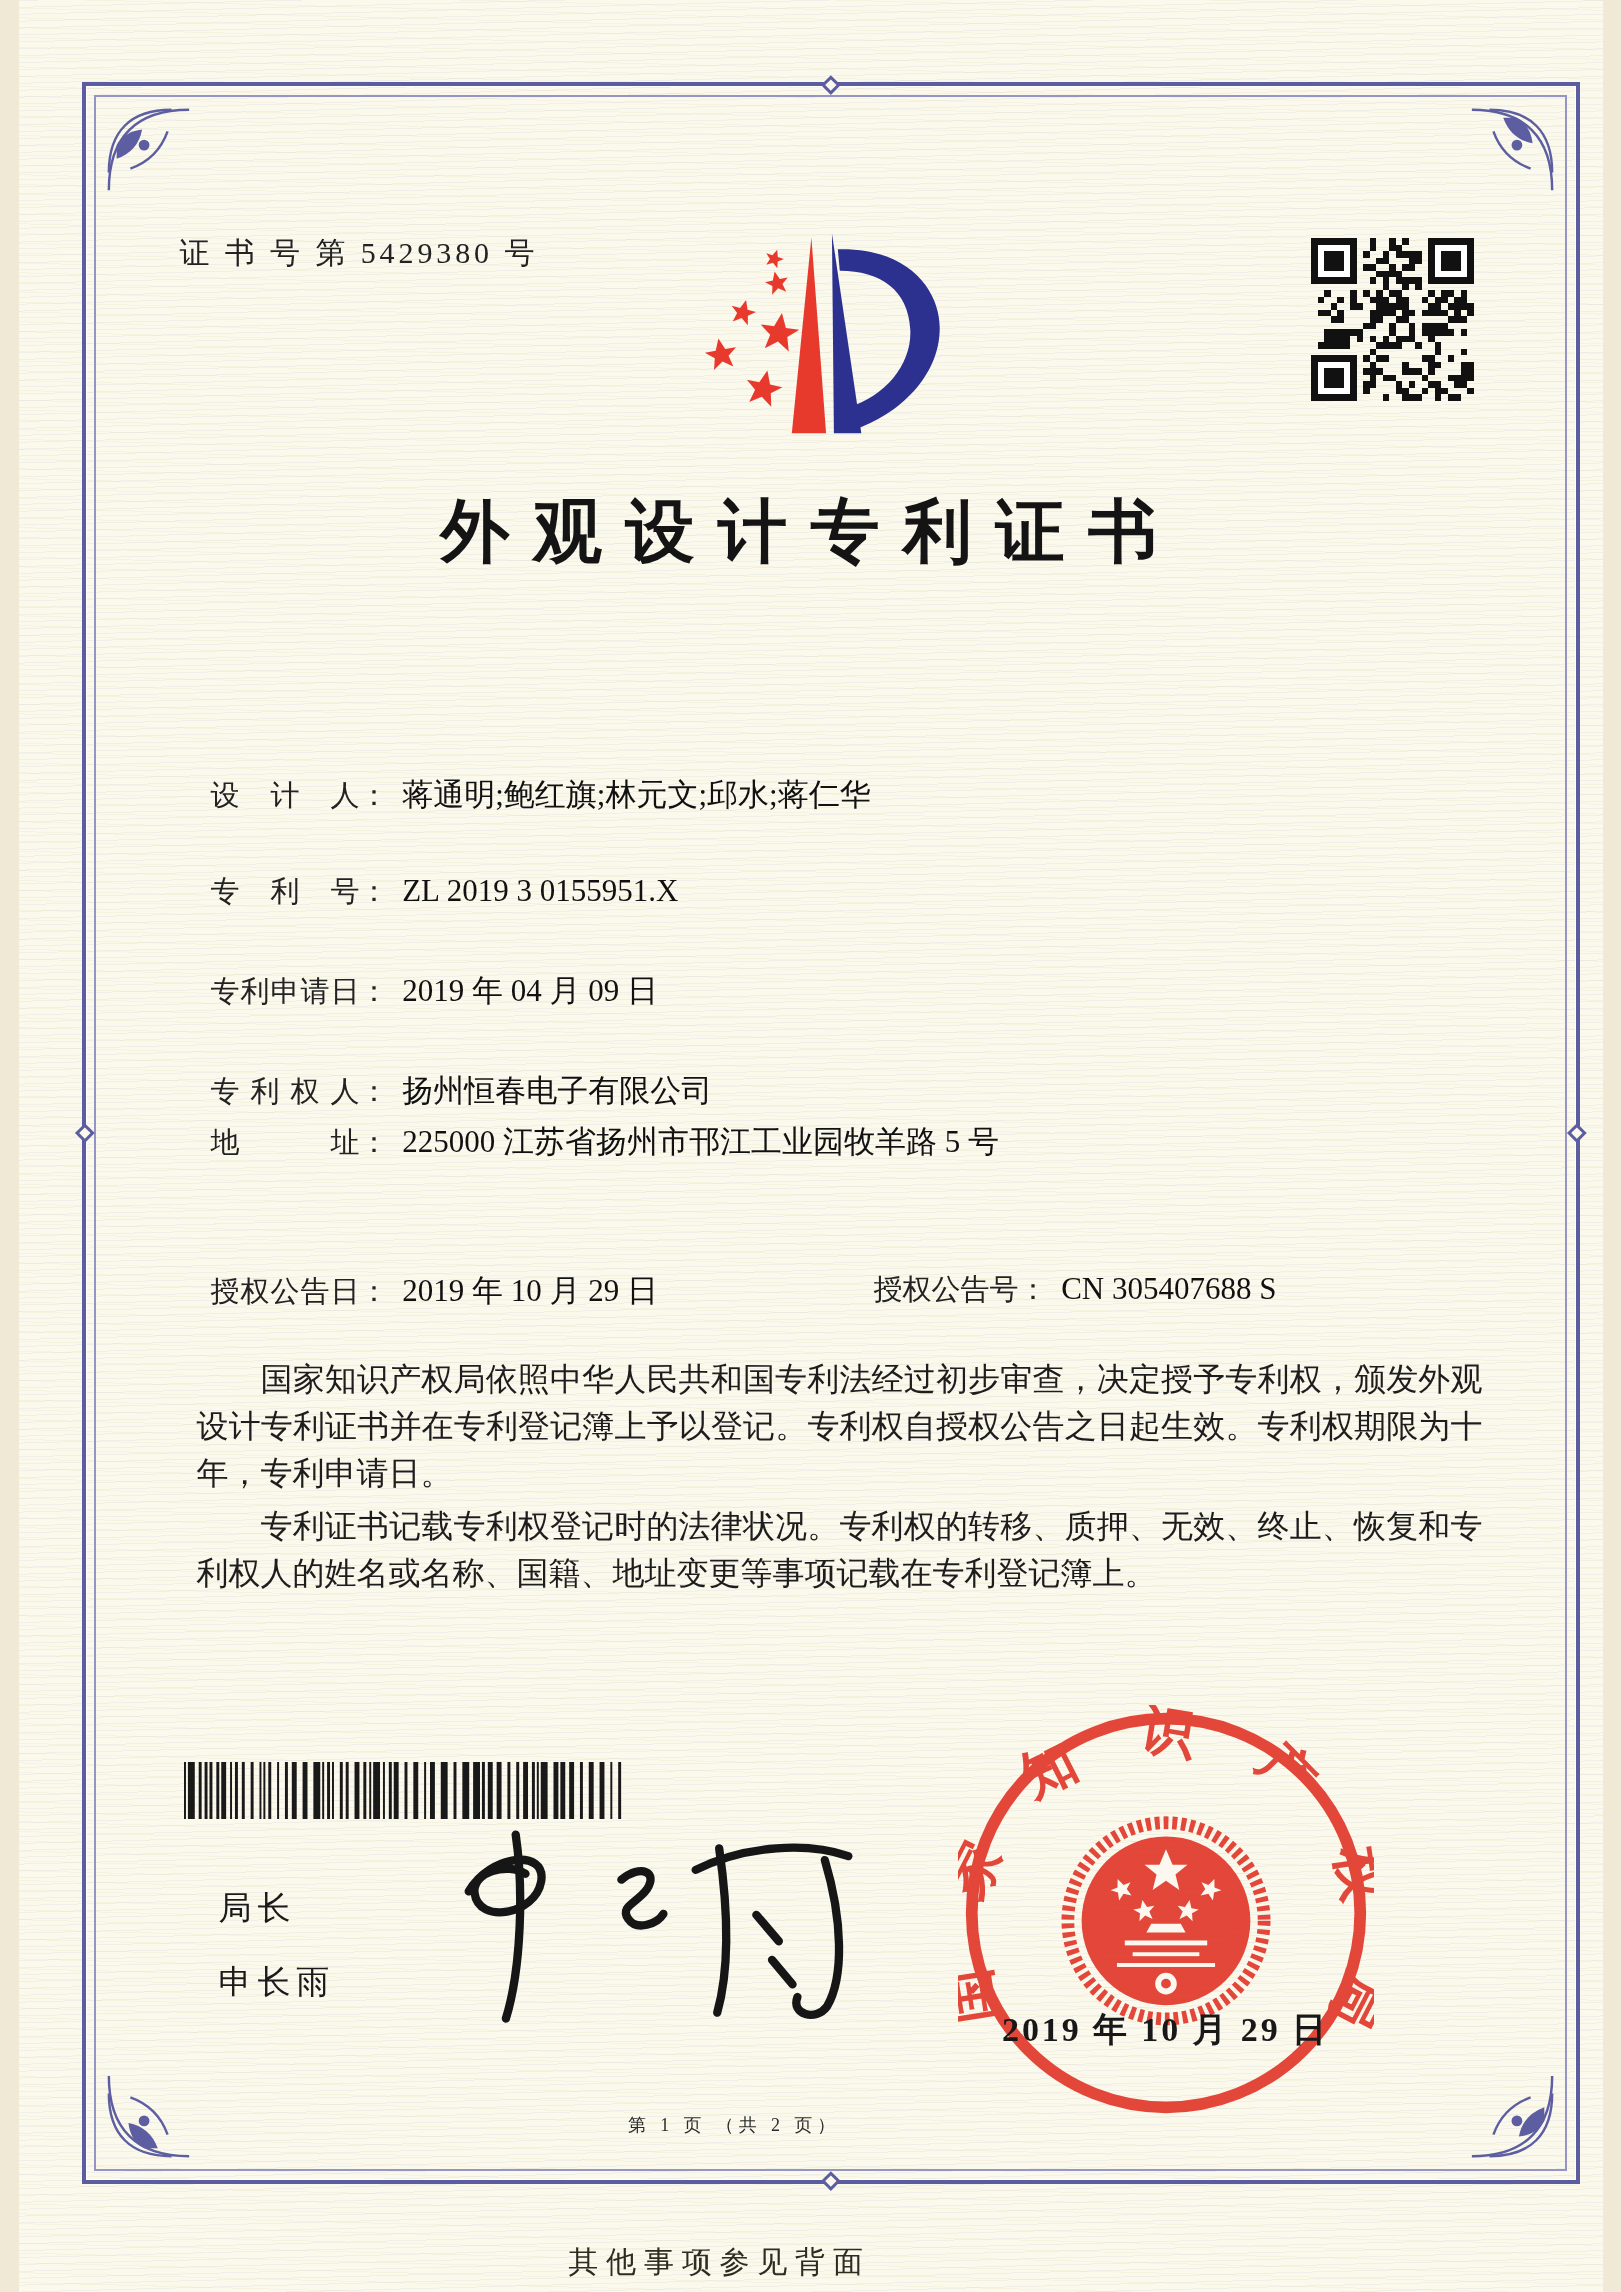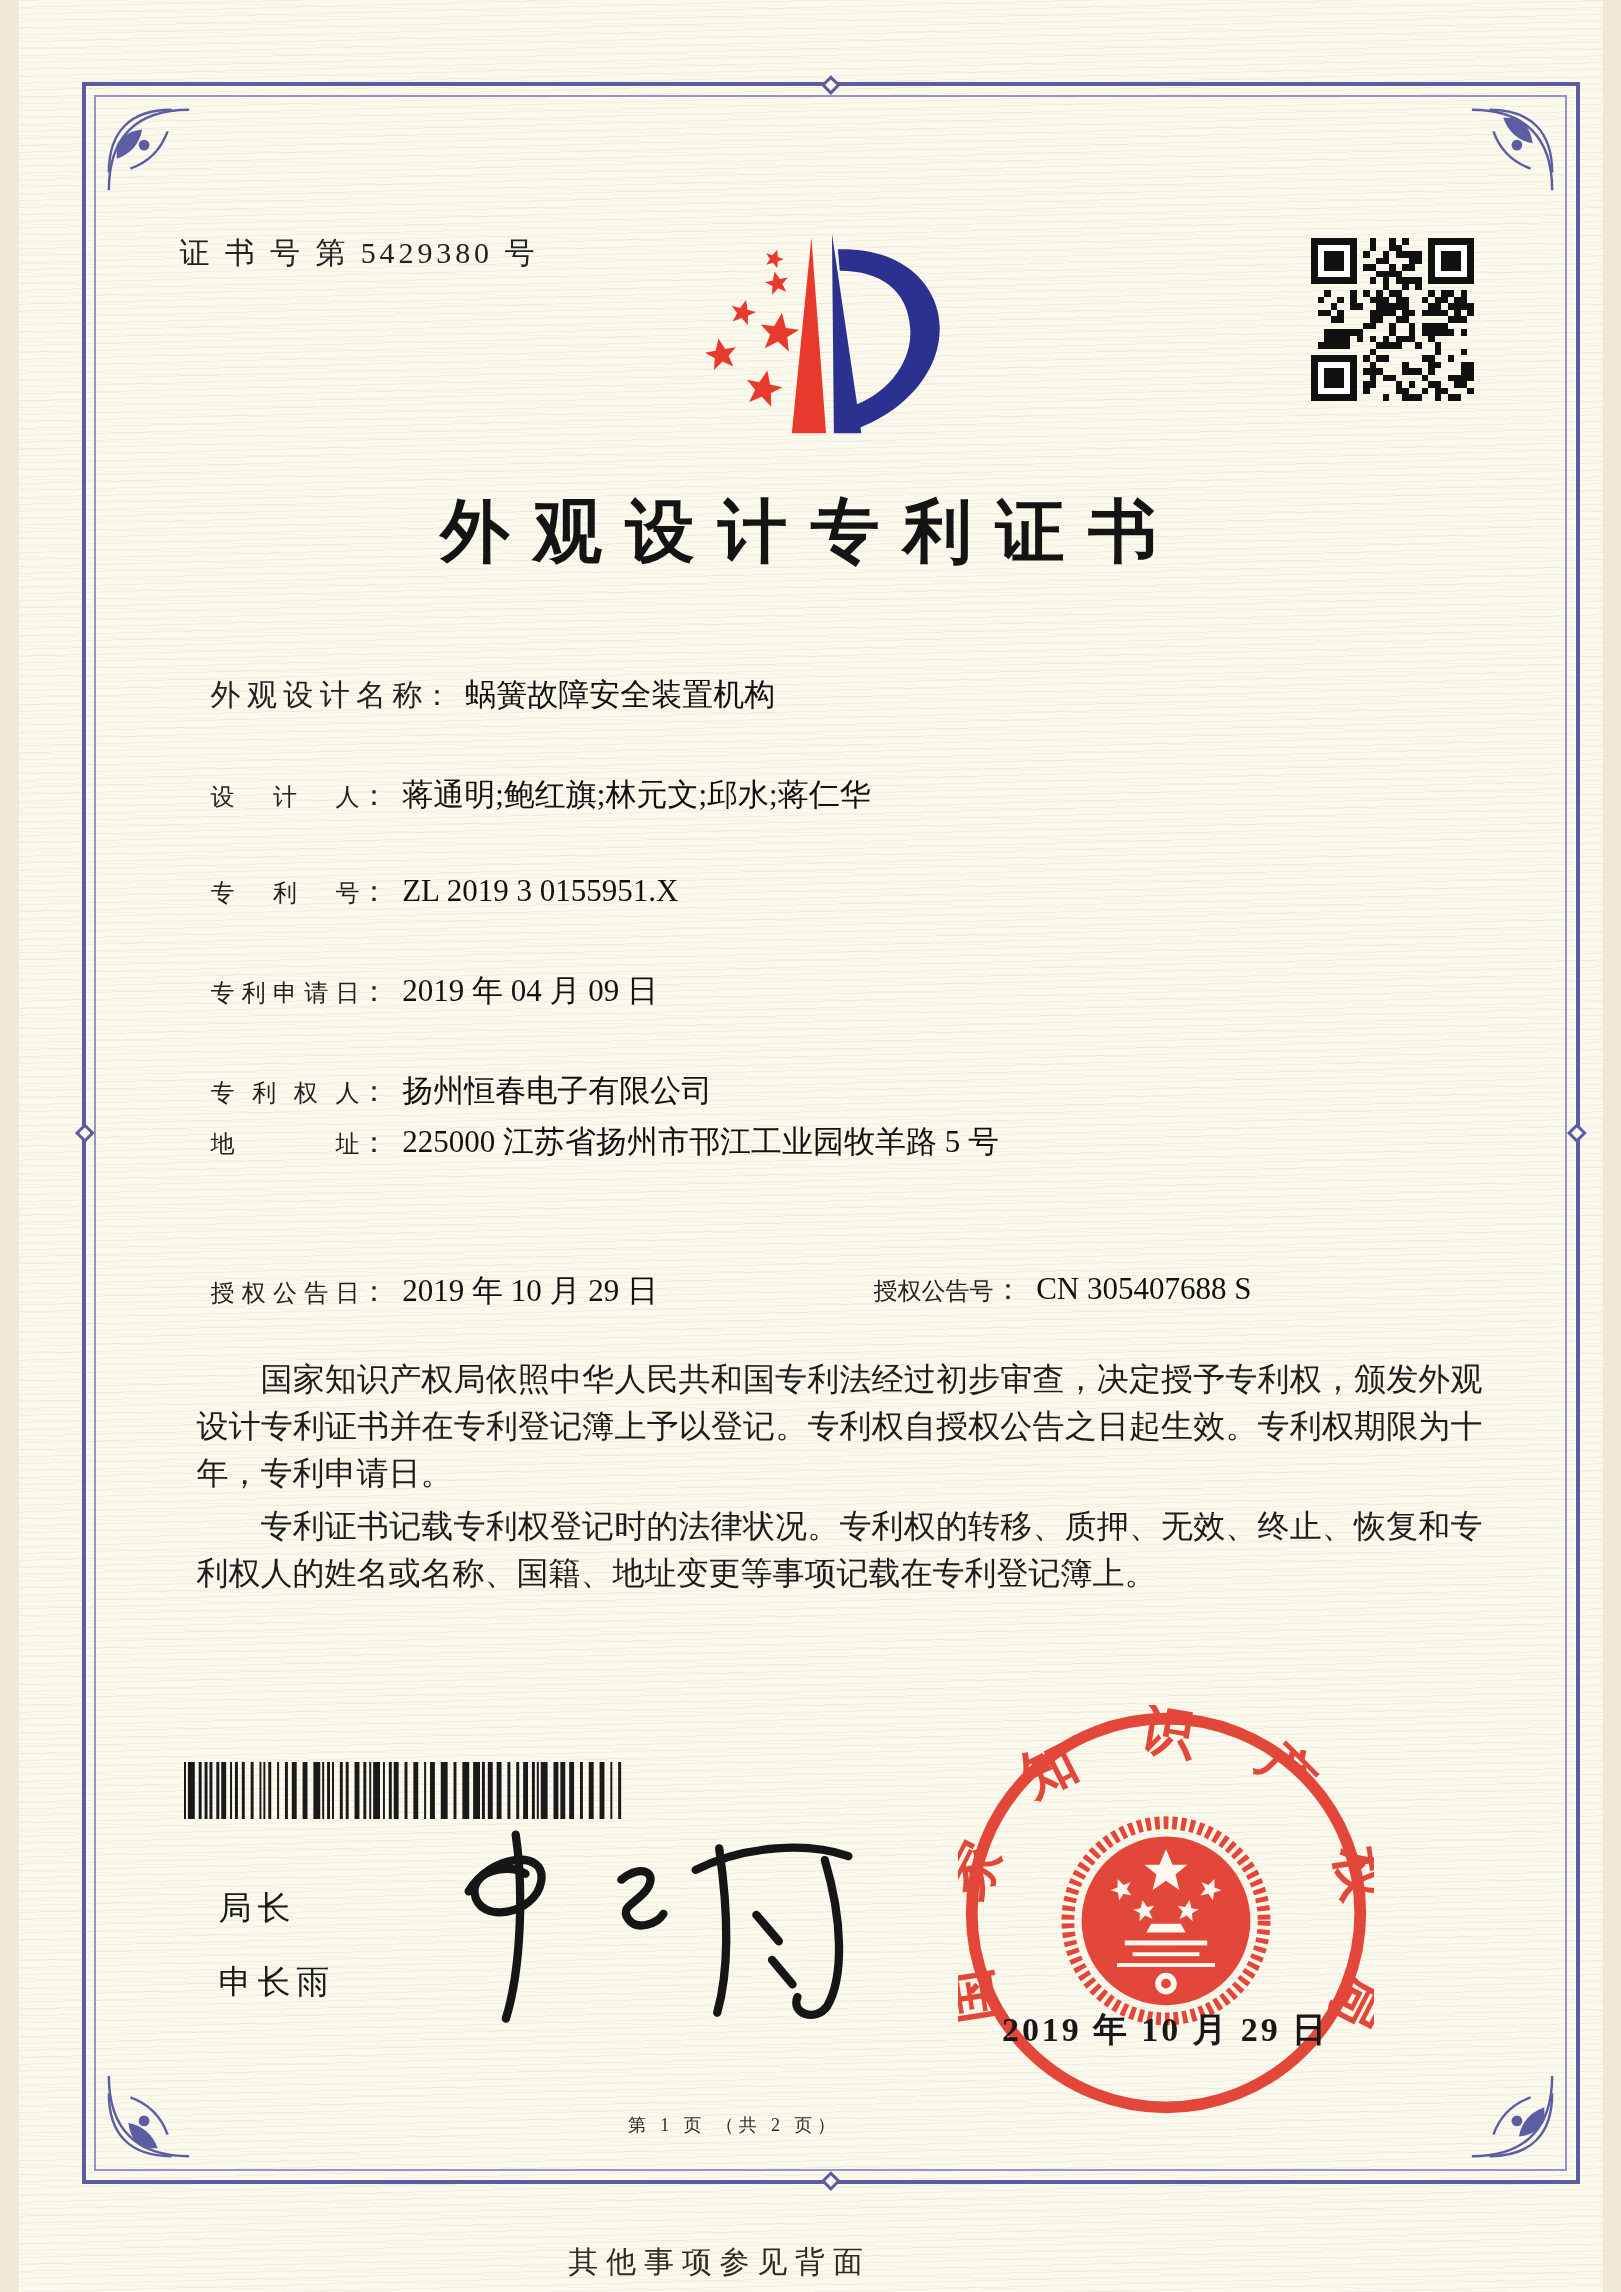--- a/index.html
+++ b/index.html
@@ -43,21 +43,21 @@
   .logo{position:absolute;left:578px;top:208px;width:372px;height:245px;}
   .qr{position:absolute;left:1292px;top:238px;width:163px;height:163px;}
   .title{
     position:absolute;left:0;top:486px;width:100%;
     text-align:center;font-size:69px;font-weight:bold;
     letter-spacing:23.5px;color:#141414;
   }
   
   .row{position:absolute;left:192px;width:1274px;font-size:31px;white-space:nowrap;}
   .row .lbl{
-    display:inline-block;width:149px;font-size:24px;
+    display:inline-block;width:149px;font-size:29px;
     text-align:justify;text-align-last:justify;vertical-align:baseline;color:#222;
   }
   .row.first .lbl{width:212px;font-size:30px;}
   .row .colon{font-size:29px;margin-right:13.7px;color:#222;}
   .row .val{font-size:31px;color:#111;}
   .row .second-field{position:absolute;left:663px;top:0;}
   
   .body-text{
     position:absolute;left:178px;top:1356px;width:1286px;
     font-size:32px;line-height:47px;text-align:justify;color:#1d1d1d;
@@ -354,23 +354,20 @@
       <rect x="18" y="0" width="7" height="7" fill="#111"></rect>
       <rect x="19" y="1" width="5" height="5" fill="#fff"></rect>
       <rect x="20" y="2" width="3" height="3" fill="#111"></rect>
       <rect x="0" y="18" width="7" height="7" fill="#111"></rect>
       <rect x="1" y="19" width="5" height="5" fill="#fff"></rect>
       <rect x="2" y="20" width="3" height="3" fill="#111"></rect>
     </svg>
 
   <div class="title">外观设计专利证书</div>
 
-  <div class="row first" style="top:674px;">
-    <span class="lbl">外观设计名称</span><span class="colon">：</span><span class="val">蜗簧故障安全装置机构</span>
-  </div>
   <div class="row" style="top:774px;">
     <span class="lbl">设计人</span><span class="colon">：</span><span class="val">蒋通明;鲍红旗;林元文;邱水;蒋仁华</span>
   </div>
   <div class="row" style="top:872px;">
     <span class="lbl">专利号</span><span class="colon">：</span><span class="val">ZL 2019 3 0155951.X</span>
   </div>
   <div class="row" style="top:970px;">
     <span class="lbl">专利申请日</span><span class="colon">：</span><span class="val">2019 年 04 月 09 日</span>
   </div>
   <div class="row" style="top:1070px;">

